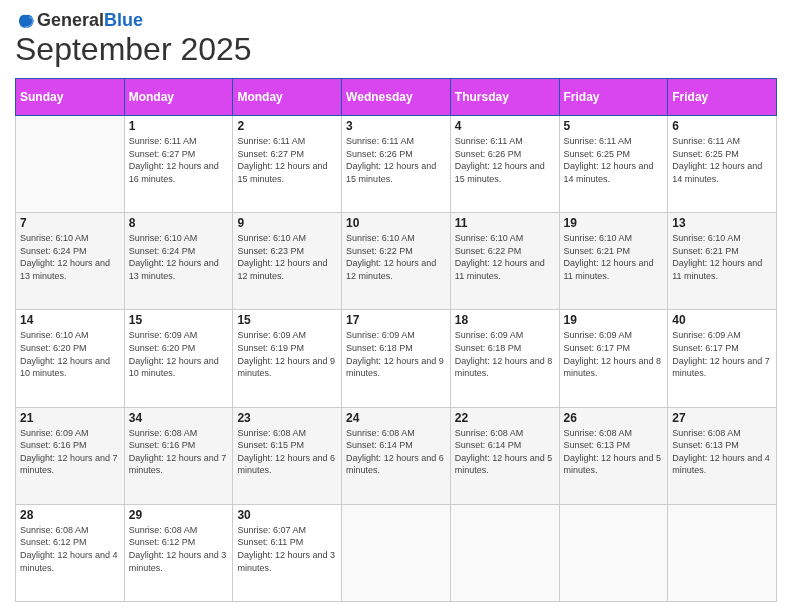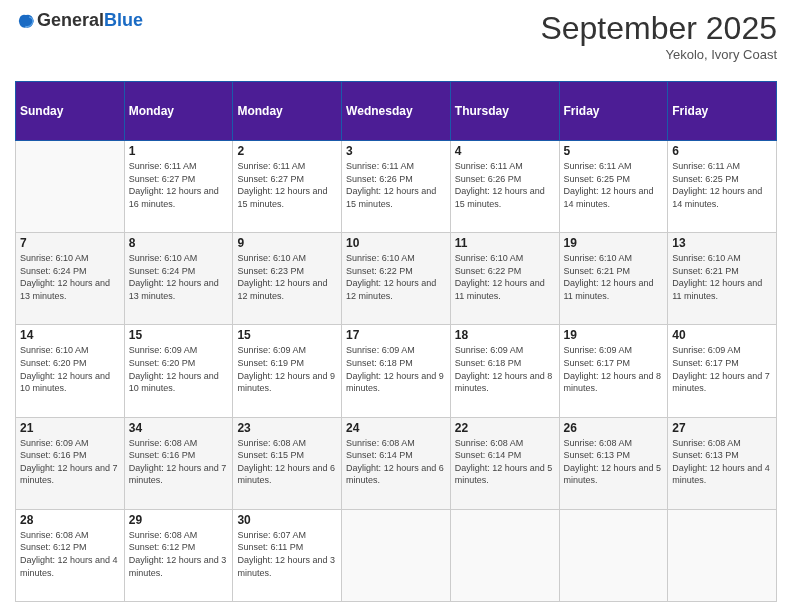--- a/index.html
+++ b/index.html
@@ -14,21 +14,22 @@
       width: 792px;
       height: 612px;
       padding: 10px 15px 10px 15px;
       display: flex;
       flex-direction: column;
     }
     .header {
       display: flex;
       justify-content: space-between;
       align-items: flex-start;
-      margin-bottom: 19px;
+      margin-bottom: 10px;
+      flex-direction: column;
     }
     .logo {
       display: flex;
       align-items: center;
       gap: 2px;
     }
     .logo-text-general {
       font-size: 18px;
       font-weight: bold;
       color: #333;
@@ -56,25 +57,25 @@
       color: #555;
     }
     .calendar {
       flex: 1;
       border: 1px solid #ccc;
       border-collapse: collapse;
       width: 100%;
       table-layout: fixed;
     }
     .calendar th {
-      background-color: #4c1d95;
+      background-color: #d946ef;
       color: #fff;
       font-size: 12px;
       font-weight: bold;
-      padding: 22px 4px;
+      padding: 11px 4px;
       text-align: left;
       border: 1px solid #1a5aaa;
     }
     .calendar td {
       vertical-align: top;
       border: 1px solid #ccc;
       padding: 3px 4px;
       font-size: 9.5px;
       color: #333;
       height: 85px;
@@ -110,21 +111,20 @@
       <svg class="logo-icon" viewBox="0 0 30 30" xmlns="http://www.w3.org/2000/svg">
         <path d="M15 5 Q25 2 28 15 Q25 28 15 26 Q5 28 3 15 Q5 2 15 5Z" fill="#1a6bc4"></path>
         <path d="M20 8 Q28 10 26 18 Q22 26 14 24" fill="none" stroke="#5ba3e8" stroke-width="2"></path>
       </svg>
       <div>
         <span class="logo-text-general">General</span><span class="logo-text-blue">Blue</span>
       </div>
     </div>
     <div class="title-block">
       <div class="month-title">September 2025</div>
-      <div class="location">Yekolo, Ivory Coast</div>
     </div>
   </div>
 
   <table class="calendar">
     <thead>
       <tr>
         <th>Sunday</th>
         <th>Monday</th>
         <th>Monday</th>
         <th>Wednesday</th>

